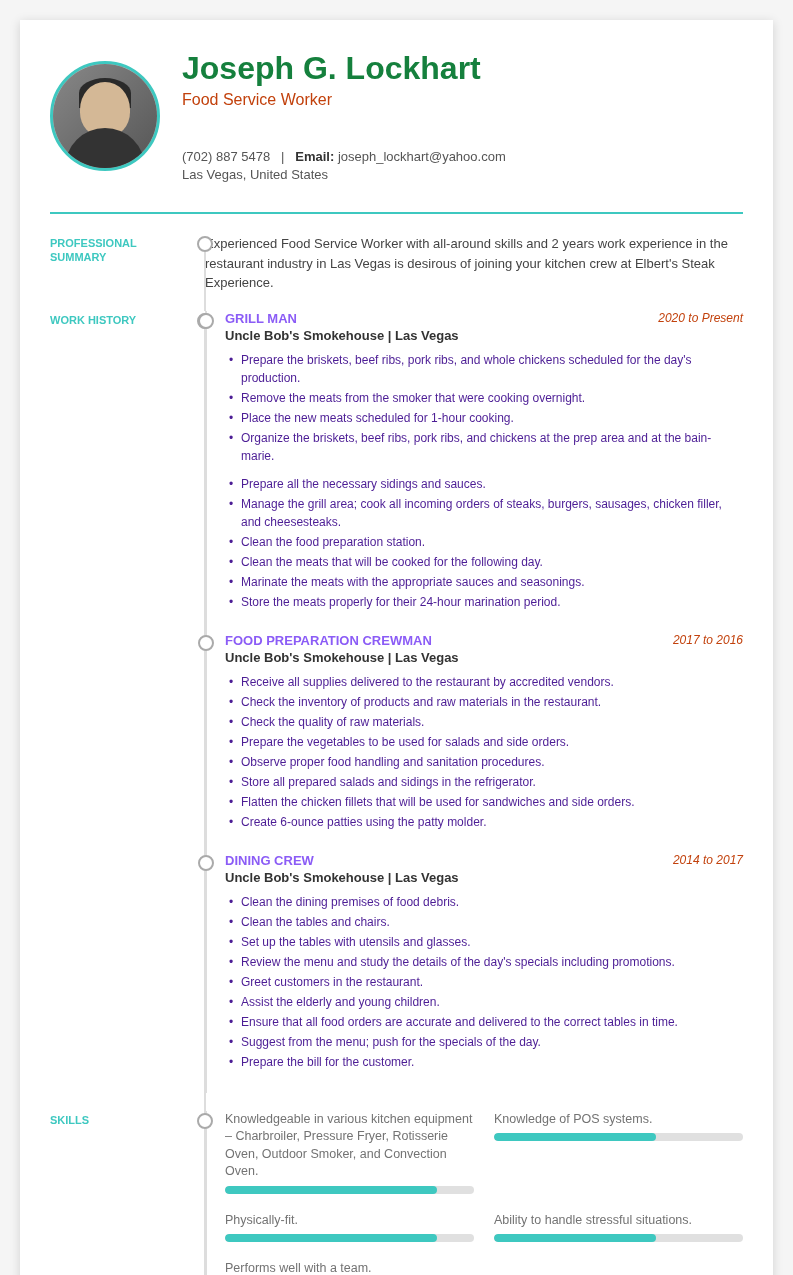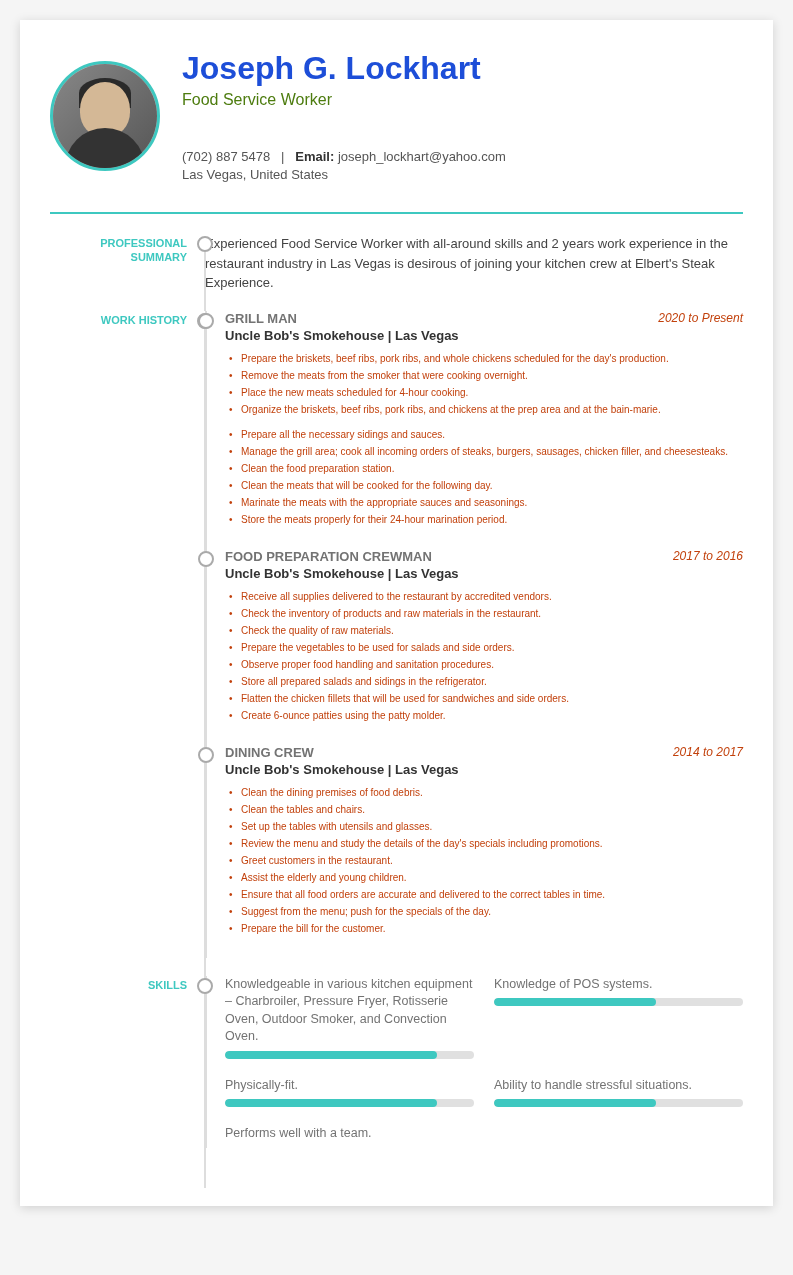--- a/index.html
+++ b/index.html
@@ -70,27 +70,27 @@
       height: 40px;
       background: #333;
       border-radius: 40px 40px 0 0;
       position: absolute;
       bottom: 0;
       left: 50%;
       transform: translateX(-50%);
     }
     .header-info h1 {
       font-size: 32px;
-      color: #1d4ed8;
+      color: #15803d;
       font-weight: bold;
       margin-bottom: 4px;
     }
     .header-info .title {
       font-size: 16px;
-      color: #4d7c0f;
+      color: #c2410c;
       margin-bottom: 6px;
     }
     .header-info .contact {
       font-size: 13px;
       color: #555;
       margin-bottom: 3px;
       margin-top: 40px;
     }
     .header-info .contact span.label {
       font-weight: bold;
@@ -110,21 +110,21 @@
     }
 
     
     .section {
       display: flex;
       margin-bottom: 18px;
     }
     .section-left {
       width: 155px;
       flex-shrink: 0;
-      text-align: right;
+      text-align: left;
       padding-right: 18px;
       padding-top: 2px;
       position: relative;
     }
     .section-label {
       font-size: 11px;
       font-weight: bold;
       color: #3ec8c0;
       line-height: 1.3;
       text-transform: uppercase;
@@ -167,39 +167,39 @@
     }
     .job-header {
       display: flex;
       justify-content: space-between;
       align-items: flex-start;
       margin-bottom: 2px;
     }
     .job-title {
       font-size: 13px;
       font-weight: bold;
-      color: #737373;
+      color: #8b5cf6;
       text-transform: uppercase;
       text-align: center;
     }
     .job-date {
       font-size: 12px;
       color: #c2410c;
       font-style: italic;
       white-space: nowrap;
     }
     .job-company {
       font-size: 13px;
       font-weight: bold;
       color: #333;
       margin-bottom: 8px;
     }
     .job-bullet {
-      font-size: 10px;
-      color: #c2410c;
+      font-size: 12px;
+      color: #4c1d95;
       line-height: 1.5;
       margin-left: 16px;
       position: relative;
       margin-bottom: 2px;
     }
     .job-bullet::before {
       content: "•";
       position: absolute;
       left: -12px;
     }
@@ -297,21 +297,21 @@
 
       <div class="job">
         <div class="job-dot"></div>
         <div class="job-header">
           <span class="job-title">GRILL MAN</span>
           <span class="job-date">2020 to Present</span>
         </div>
         <div class="job-company">Uncle Bob's Smokehouse | Las Vegas</div>
         <div class="job-bullet">Prepare the briskets, beef ribs, pork ribs, and whole chickens scheduled for the day's production.</div>
         <div class="job-bullet">Remove the meats from the smoker that were cooking overnight.</div>
-        <div class="job-bullet">Place the new meats scheduled for 4-hour cooking.</div>
+        <div class="job-bullet">Place the new meats scheduled for 1-hour cooking.</div>
         <div class="job-bullet">Organize the briskets, beef ribs, pork ribs, and chickens at the prep area and at the bain-marie.</div>
         <div class="job-spacer"></div>
         <div class="job-bullet">Prepare all the necessary sidings and sauces.</div>
         <div class="job-bullet">Manage the grill area; cook all incoming orders of steaks, burgers, sausages, chicken filler, and cheesesteaks.</div>
         <div class="job-bullet">Clean the food preparation station.</div>
         <div class="job-bullet">Clean the meats that will be cooked for the following day.</div>
         <div class="job-bullet">Marinate the meats with the appropriate sauces and seasonings.</div>
         <div class="job-bullet">Store the meats properly for their 24-hour marination period.</div>
       </div>
 

